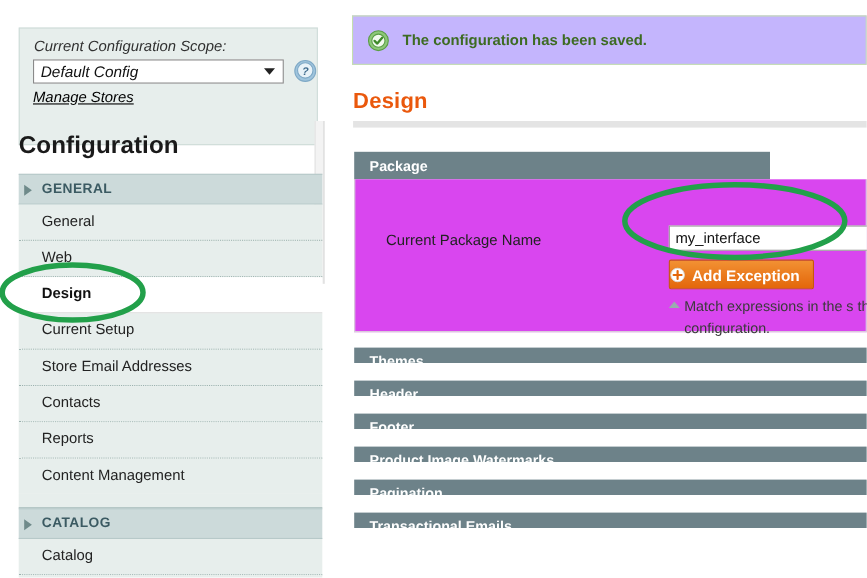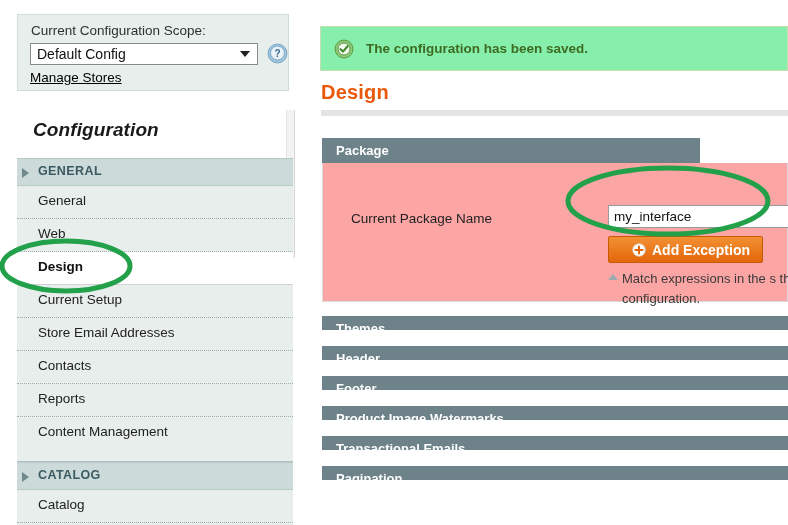--- a/index.html
+++ b/index.html
@@ -14,22 +14,22 @@
   }
 
   
   #left-col{
     position:absolute;left:0;top:0;width:296px;height:525px;
     background:#ffffff;
   }
 
   
   #scope-box{
-    position:absolute;left:17px;top:14px;width:272px;height:77px;
-    background:#e7eeec;border:1px solid #cfdcd9;box-sizing:border-box;
+    position:absolute;left:17px;top:25px;width:272px;height:107px;
+    background:#e7eeec;border:1px solid #cfdcd9;box-sizing:border-box;font-style:italic;
   }
   #scope-label{
     position:absolute;left:13px;top:8px;font-size:13.5px;color:#303030;
     white-space:nowrap;
   }
   #scope-select-wrap{
     position:absolute;left:12px;top:28px;width:228px;height:22px;
     background:#ffffff;border:1px solid #8a8a8a;box-sizing:border-box;
   }
   #scope-select-value{
@@ -44,22 +44,22 @@
   #scope-help{
     position:absolute;left:249px;top:28px;width:21px;height:21px;
   }
   #manage-stores{
     position:absolute;left:12px;top:55px;font-size:13.5px;color:#000000;
     text-decoration:underline;cursor:pointer;white-space:nowrap;
   }
 
   
   #config-title{
-    position:absolute;left:33px;top:119px;
-    font-size:19px;font-weight:bold;color:#1a1a1a;letter-spacing:0.1px;font-style:italic;
+    position:absolute;left:17px;top:119px;
+    font-size:22px;font-weight:bold;color:#1a1a1a;letter-spacing:0.1px;
   }
   
   #nav-edge{
     position:absolute;left:286px;top:110px;width:7px;height:148px;
     background:#f3f3f3;border-left:1px solid #e2e2e2;border-right:1px solid #d8d8d8;
   }
 
   
   #nav{
     position:absolute;left:17px;top:158px;width:276px;
@@ -90,21 +90,21 @@
   .nav-item.last-of-group{border-bottom:none;}
   .group-spacer{height:12px;background:#e7eeec;border-bottom:1px solid #b0c2c2;}
 
   
   #right-col{
     position:absolute;left:320px;top:0;width:468px;height:525px;
   }
 
   #success-msg{
     position:absolute;left:0;top:14px;width:468px;height:45px;
-    background:#86efac;border:1px solid #c5dfb0;box-sizing:border-box;margin-top:12px;
+    background:#c4b5fd;border:1px solid #c5dfb0;box-sizing:border-box;
   }
   #success-icon{position:absolute;left:13px;top:12px;width:20px;height:20px;}
   #success-text{
     position:absolute;left:45px;top:14px;font-size:13.5px;font-weight:bold;
     color:#3d6b22;white-space:nowrap;
   }
 
   #page-title{
     position:absolute;left:1px;top:81px;
     font-size:20px;font-weight:bold;color:#ea580c;letter-spacing:0.2px;
@@ -118,33 +118,33 @@
     position:absolute;left:2px;top:138px;width:466px;height:164px;
   }
   #package-head{
     position:absolute;left:0;top:0;width:378px;height:25px;background:#6d8289;
   }
   #package-head-label{
     position:absolute;left:14px;top:5px;font-size:13px;font-weight:bold;color:#ffffff;
   }
   #package-body{
     position:absolute;left:0;top:25px;width:466px;height:139px;
-    background:#fca5a5;border:1px solid #d9d9d9;border-top:none;box-sizing:border-box;
+    background:#d946ef;border:1px solid #d9d9d9;border-top:none;box-sizing:border-box;
   }
   #field-label{
     position:absolute;left:28px;top:48px;font-size:13.5px;color:#222;white-space:nowrap;
   }
   #pkg-input{
     position:absolute;left:285px;top:42px;width:185px;height:23px;
     background:#ffffff;border:1px solid #9a9a9a;box-sizing:border-box;
     font-family:"Liberation Sans", sans-serif;font-size:13.5px;color:#111;
     padding:0 5px;outline:none;
   }
   #add-exception{
-    position:absolute;left:285px;top:73px;height:27px;padding:0 12px 0 23px;
+    position:absolute;left:285px;top:73px;height:27px;padding:0 12px 0 0;
     background:linear-gradient(#f29133,#e4660a);
     border:1px solid #c75a06;box-sizing:border-box;border-radius:2px;
     color:#ffffff;font-family:"Liberation Sans", sans-serif;
     font-size:14px;font-weight:bold;cursor:pointer;
     display:flex;align-items:center;gap:6px;white-space:nowrap;
   }
   #add-exception .plusicon{display:block;width:14px;height:14px;}
   #note-row{
     position:absolute;left:285px;top:107px;width:190px;
   }
@@ -298,24 +298,24 @@
     <div class="section-bar">
       <span class="sbl">Header</span>
     </div>
     <div class="section-bar">
       <span class="sbl">Footer</span>
     </div>
     <div class="section-bar">
       <span class="sbl">Product Image Watermarks</span>
     </div>
     <div class="section-bar">
+      <span class="sbl">Pagination</span>
+    </div>
+    <div class="section-bar">
       <span class="sbl">Transactional Emails</span>
-    </div>
-    <div class="section-bar">
-      <span class="sbl">Pagination</span>
     </div>
   </div>
 </div>
 
 <svg class="annot" id="annot-design" viewBox="0 0 136 56">
   <ellipse cx="68" cy="28" rx="64" ry="25" fill="none" stroke="#22a04a" stroke-width="5"></ellipse>
 </svg>
 
 <svg class="annot" id="annot-pkg" viewBox="0 0 208 74">
   <ellipse cx="104" cy="37" rx="100" ry="33" fill="none" stroke="#22a04a" stroke-width="5"></ellipse>

